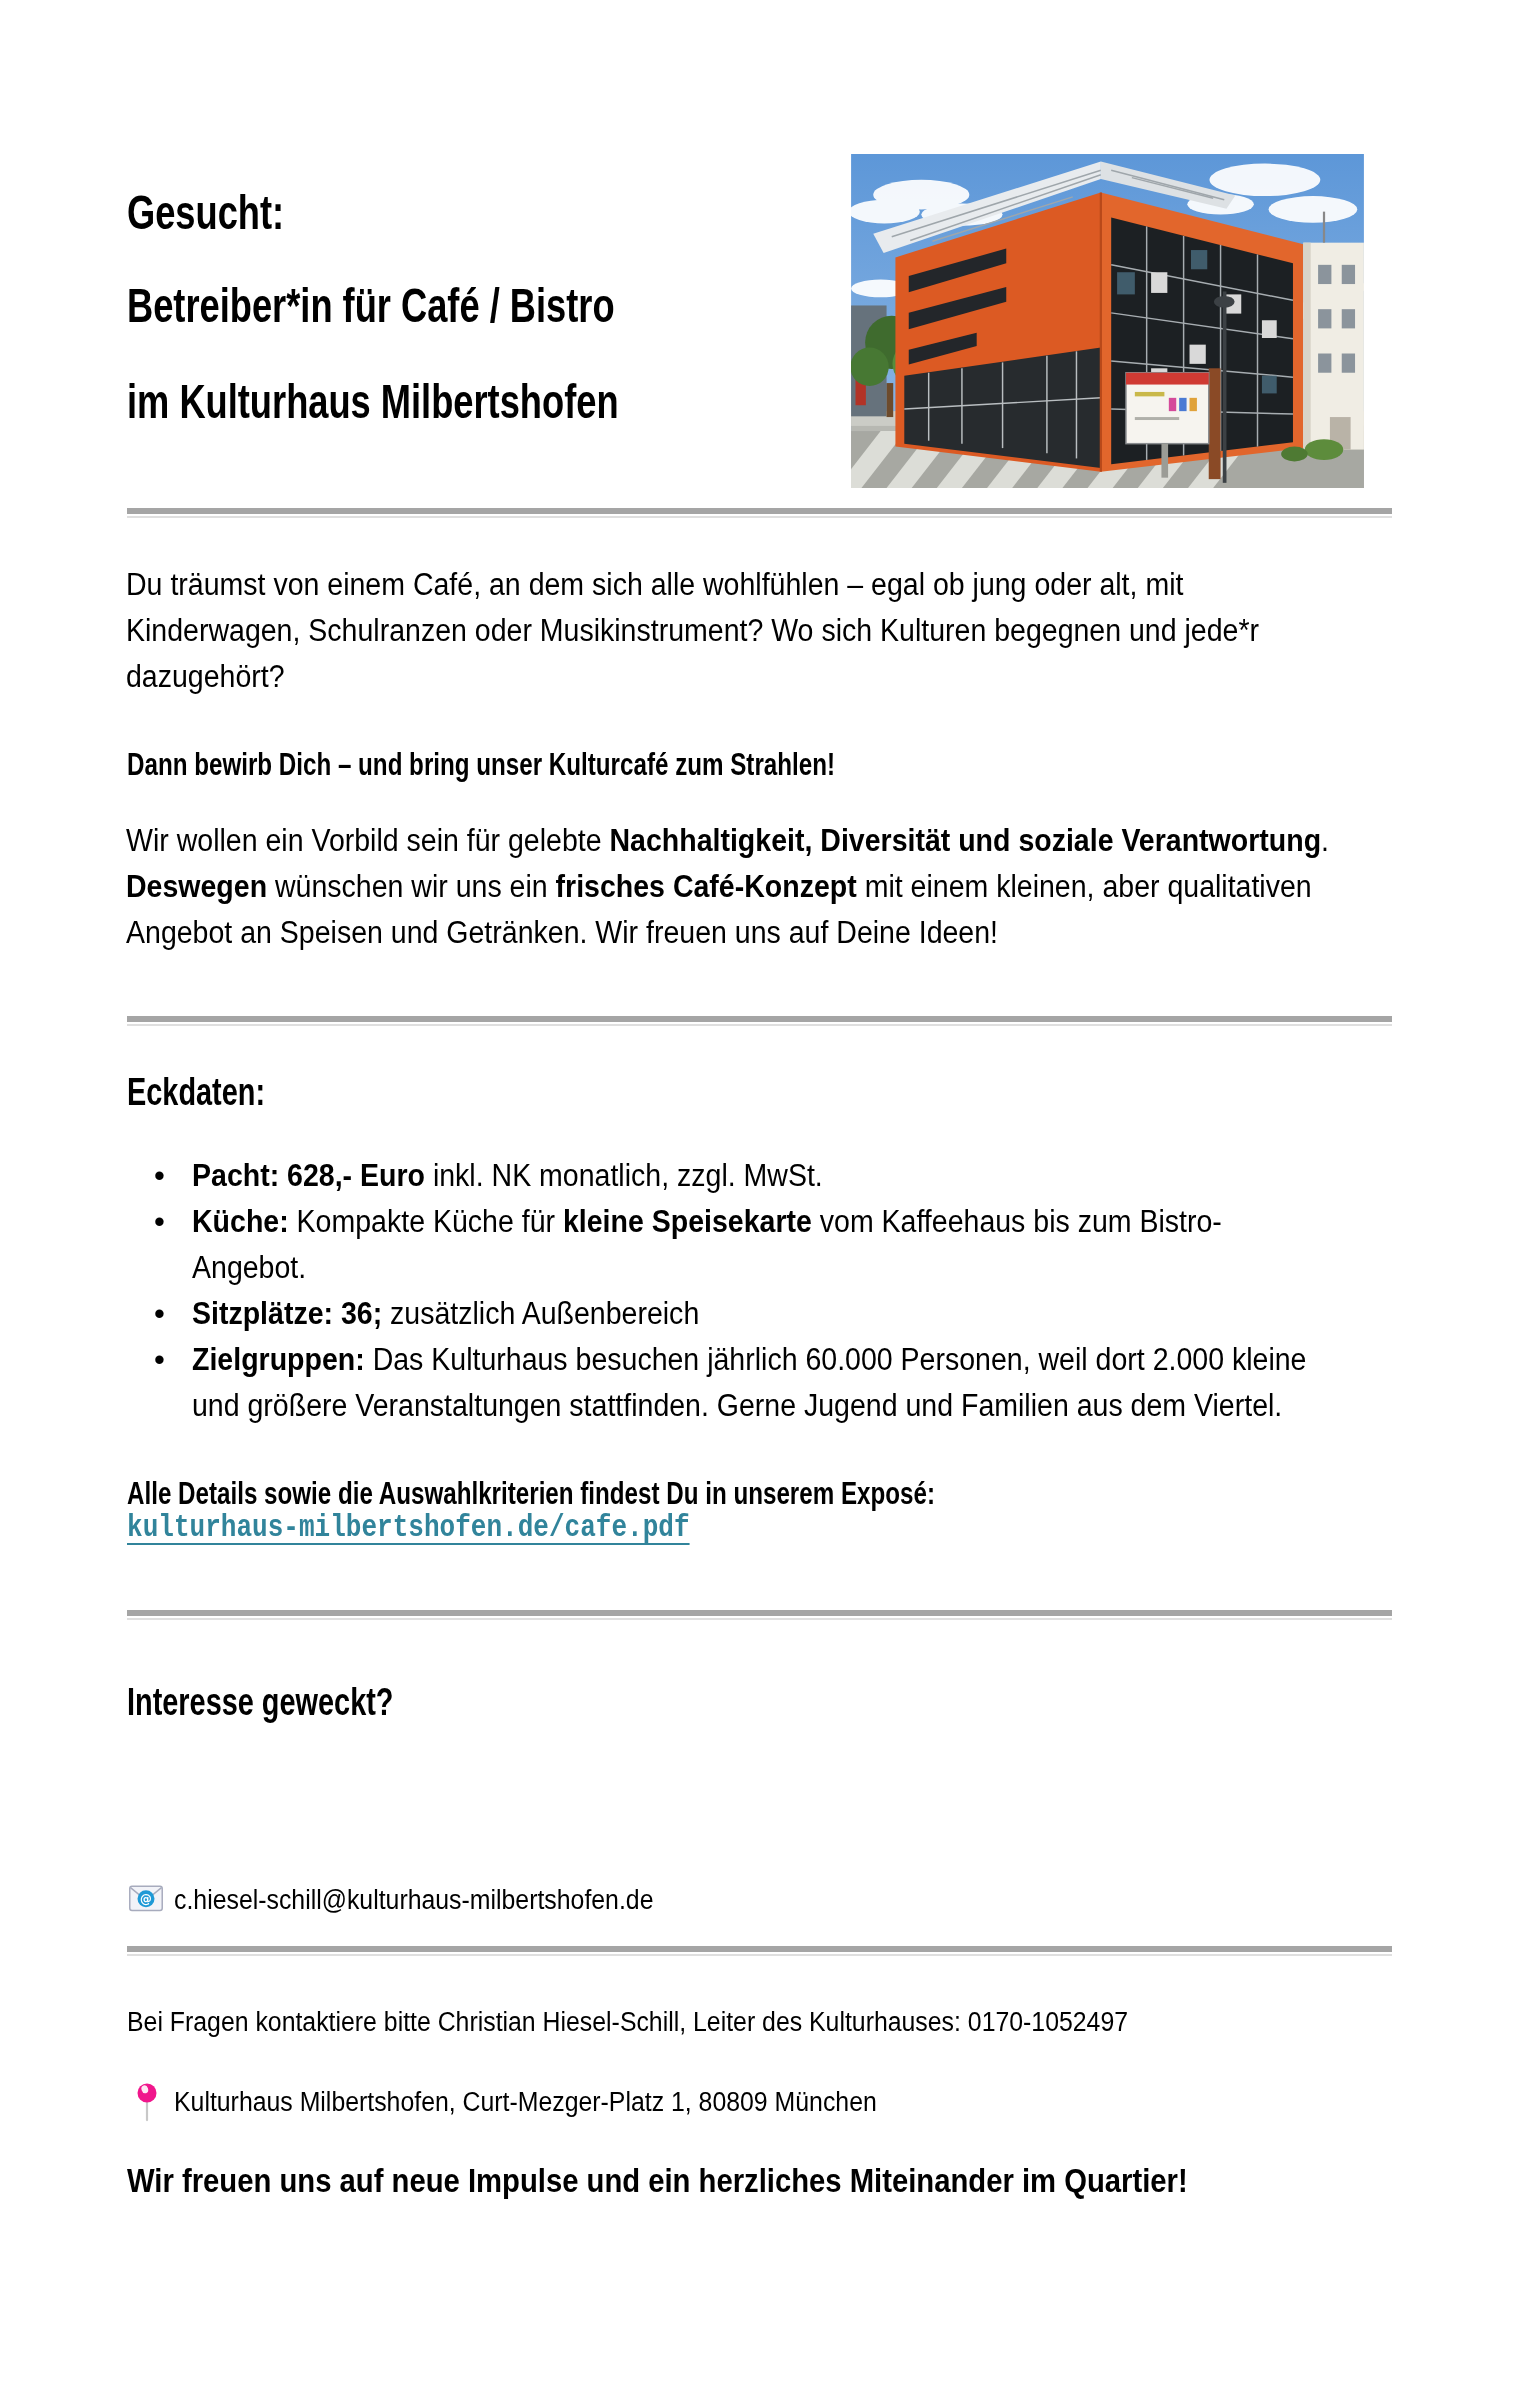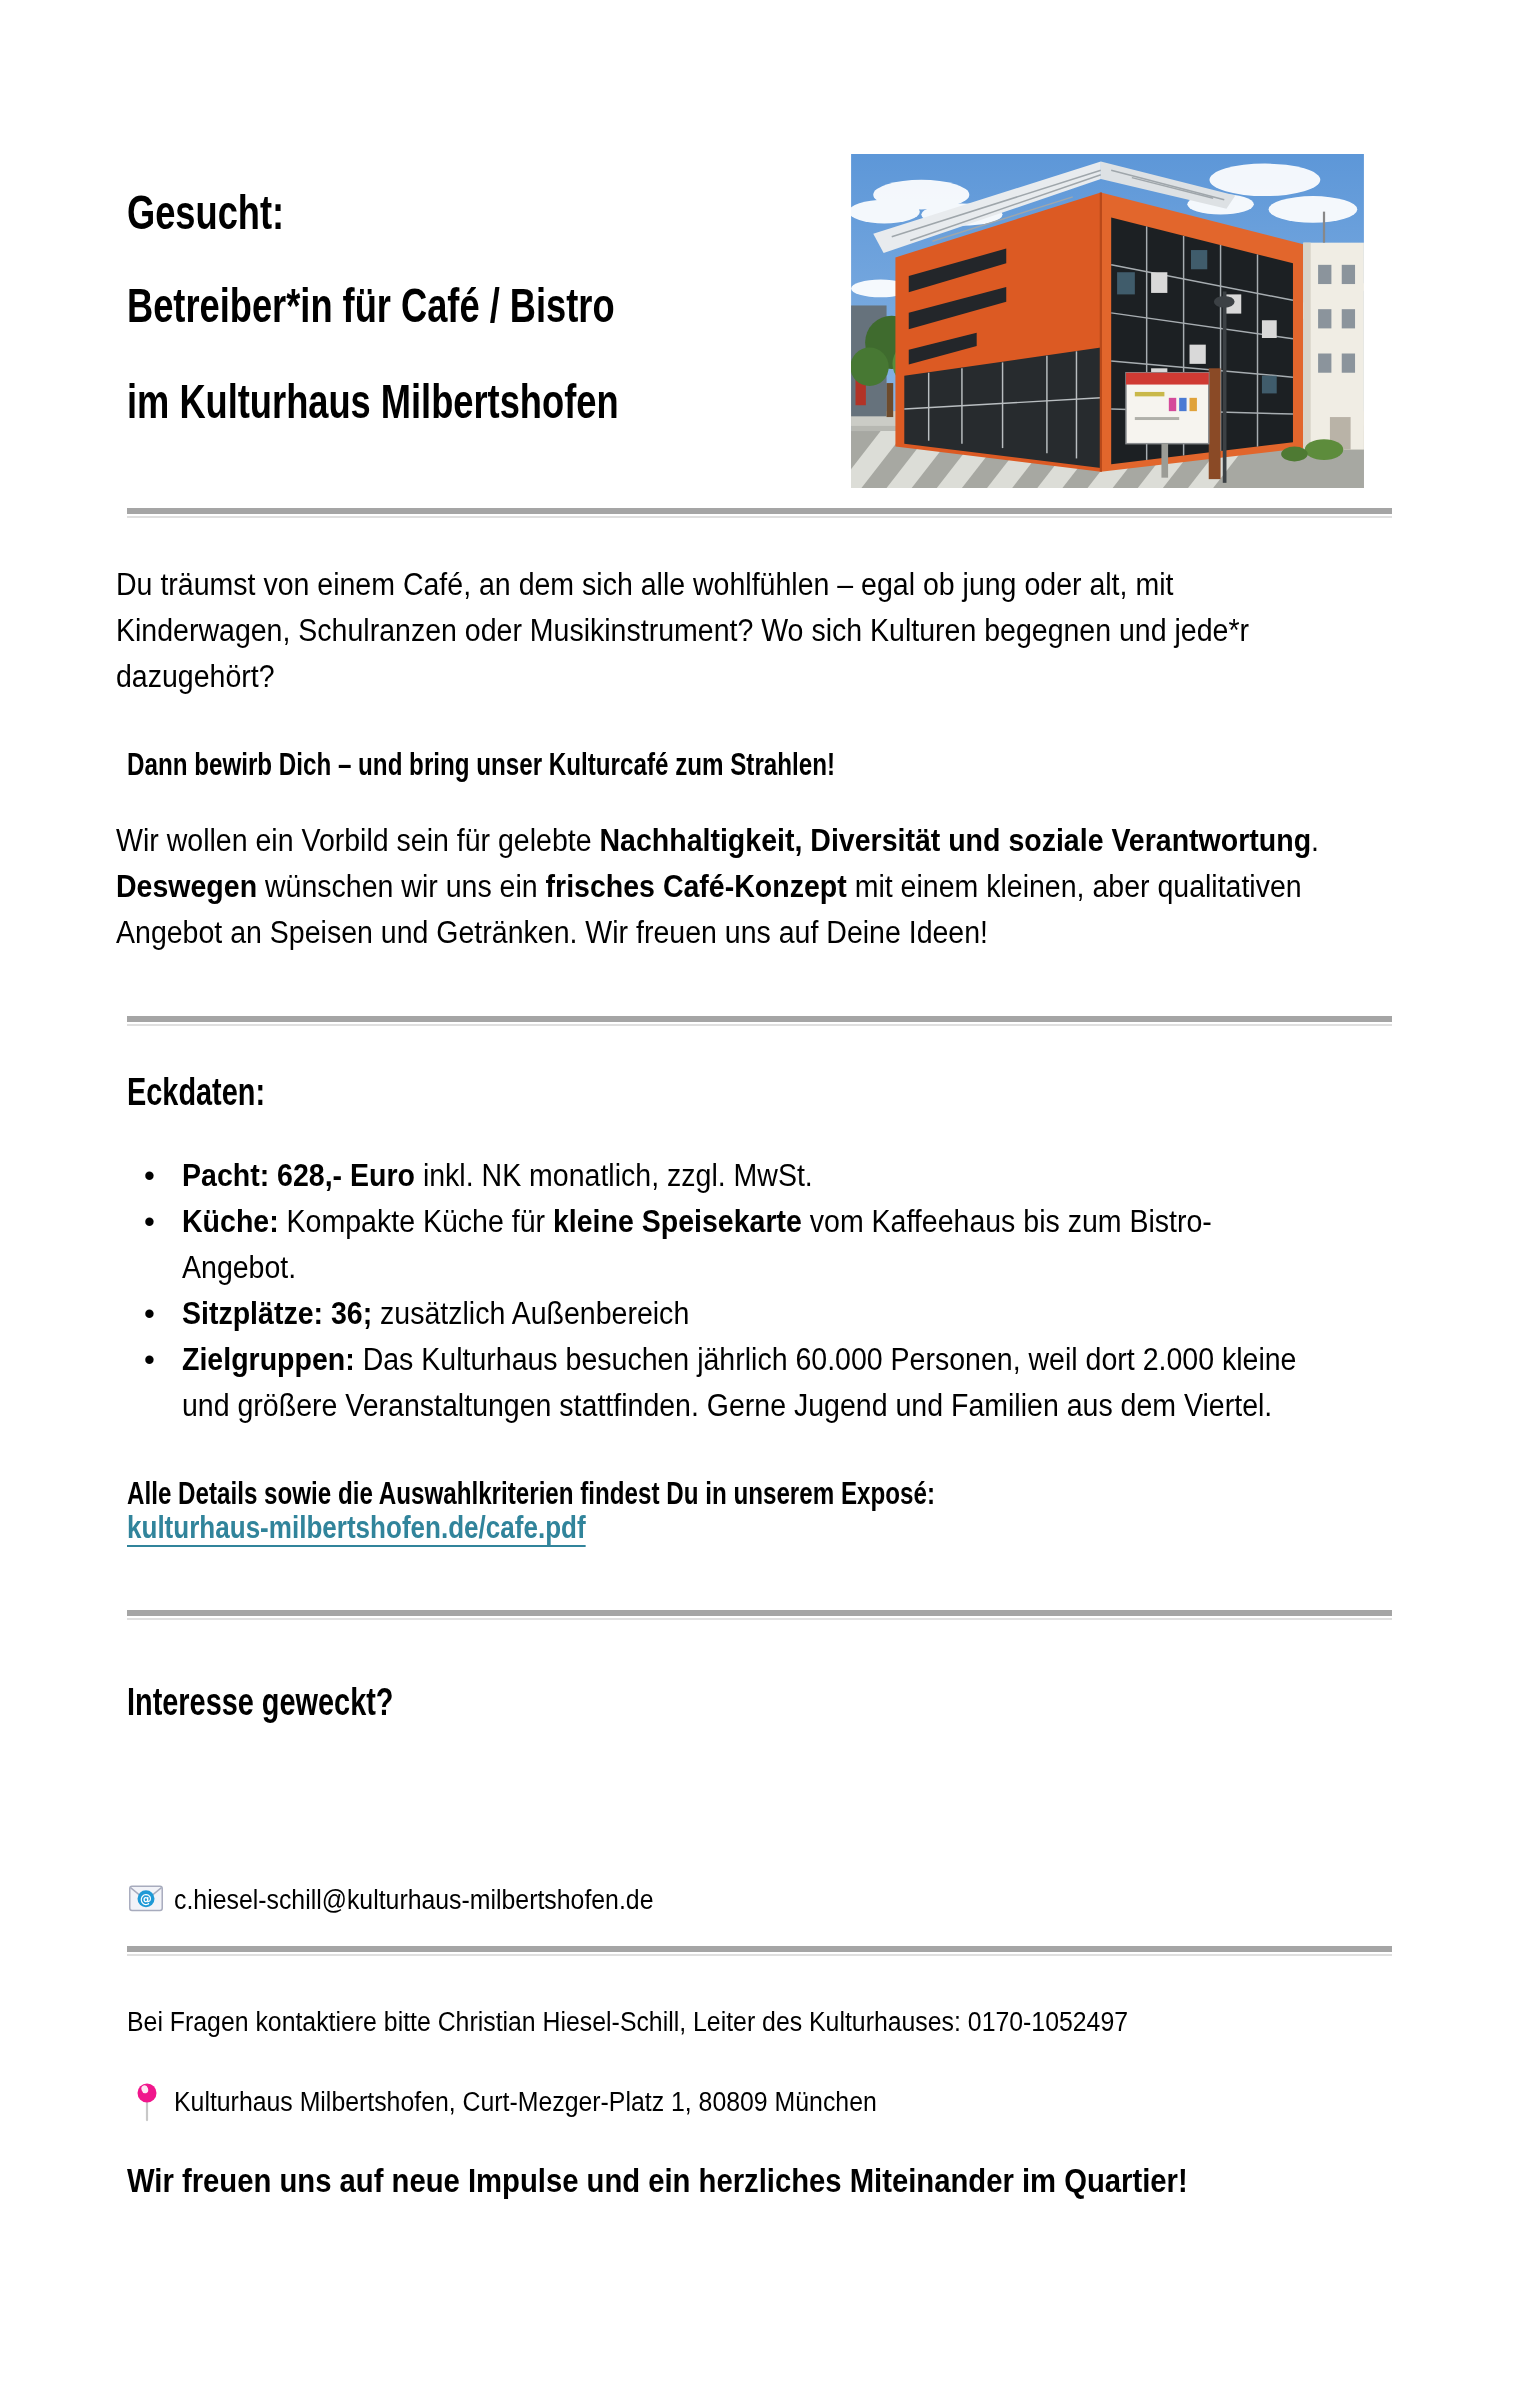--- a/index.html
+++ b/index.html
@@ -10,26 +10,26 @@
   .line{display:block;white-space:pre;transform-origin:0 0;}
   .t-title{font-size:49px;font-weight:bold;line-height:1;transform:scaleX(.74);}
   .t-head {font-size:38px;font-weight:bold;line-height:1;transform:scaleX(.76);}
   .t-body {font-size:31px;line-height:46px;transform:scaleX(.92);}
   .t-boldline{font-size:31px;font-weight:bold;line-height:46px;transform:scaleX(.78);}
   .t-sm  {font-size:27px;line-height:46px;transform:scaleX(.92);}
   .t-close{font-size:34px;font-weight:bold;line-height:1;transform:scaleX(.86);}
   .t-link{font-size:31px;font-weight:bold;line-height:1;transform:scaleX(.84);transform-origin:0 0;
           color:var(--link,#31849b);text-decoration:underline;text-decoration-thickness:2.2px;
           text-underline-offset:7.4px;display:inline-block;white-space:pre;}
-  a{color:var(--link,#31849b);}
+  a{color:var(--link,#31849b);font-family:Liberation Mono, monospace;}
   
   .rule{position:absolute;left:127px;width:1265px;height:5.9px;background:var(--rule,#a5a5a5);}
   .rule:after{content:"";position:absolute;left:0;right:0;top:8.1px;height:1.5px;background:#dfdfdf;}
   
-  .para{position:absolute;left:116px;}
+  .para{position:absolute;left:126px;}
   
   .brow{position:relative;height:46px;}
   .bdot{position:absolute;left:28px;top:0;font-size:31px;line-height:46px;}
   .btext{position:absolute;left:66px;top:0;}
   
   .iconrow{position:absolute;left:127px;}
   .iconrow .rtext{position:absolute;left:47px;top:0;}
   .iconrow svg{position:absolute;}
   #photo{left:851px;top:154px;width:513px;height:334px;}
 </style>

